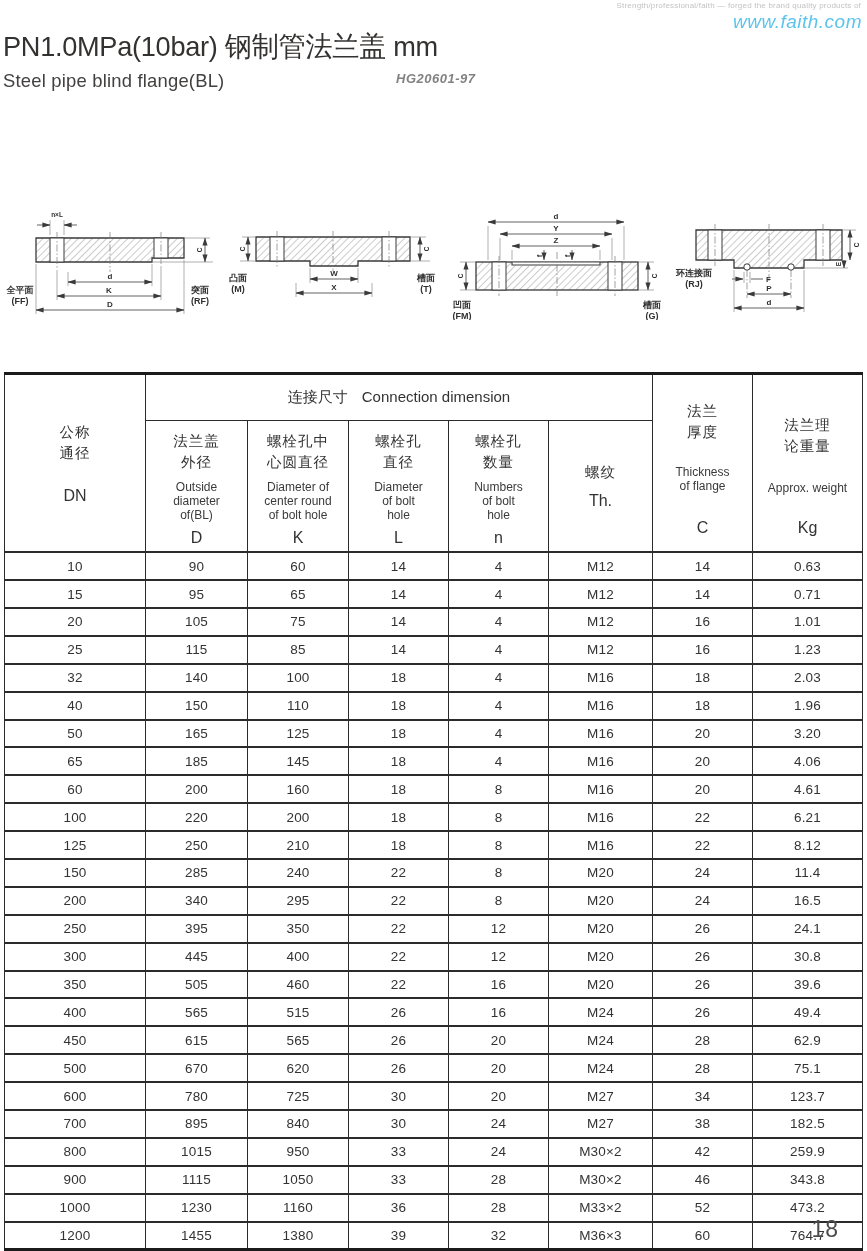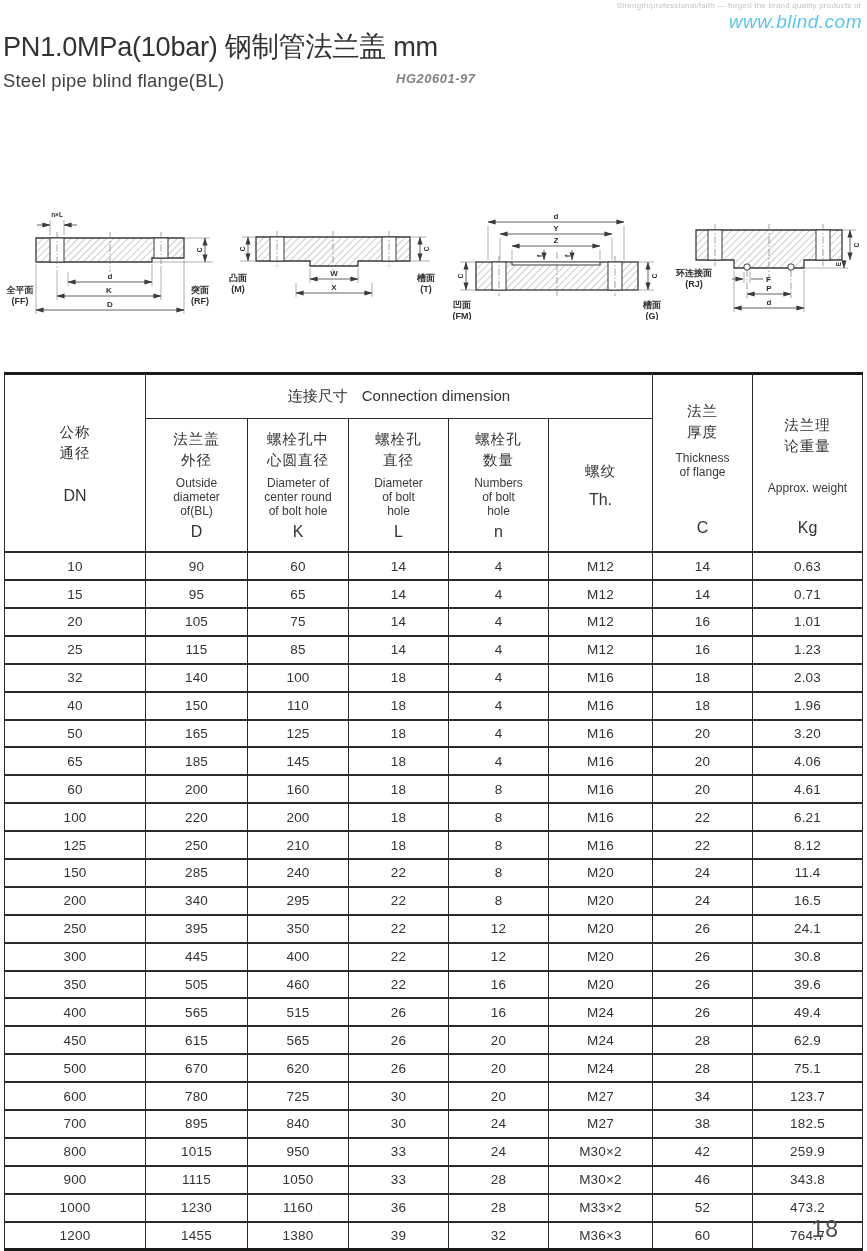--- a/index.html
+++ b/index.html
@@ -59,24 +59,24 @@
   }
   .tbl thead tr.group-row th{height:40px;}
   .tbl thead tr.sub-row th{height:103px;border-bottom:2px solid #2b2b2b;}
   .group-cell{font-size:15px;}
   .group-cell .en{margin-left:14px;font-size:15px;}
   .pre{white-space:pre-line;}
   .hcol{display:flex;flex-direction:column;align-items:center;height:100%;box-sizing:border-box;}
   .hcol .cn{font-size:14.5px;line-height:1.45;letter-spacing:1px;}
   .hcol .en{font-size:12px;line-height:1.18;color:#3a3a3a;letter-spacing:0;}
   .hcol .sym{font-size:16px;}
-  .sub-col{justify-content:space-between;padding:10px 2px 10px;}
+  .sub-col{justify-content:space-between;padding:10px 2px 4px;}
   .dn-col{justify-content:center;gap:23px;padding:4px 0;}
   .th-col{justify-content:center;gap:9px;}
-  .c-col{justify-content:flex-start;padding-top:26px;gap:8px;}
+  .c-col{justify-content:flex-start;padding-top:26px;gap:22px;}
   .c-col .sym,.kg-col .sym{margin-top:auto;margin-bottom:14px;}
   .kg-col{justify-content:flex-start;padding-top:40px;gap:24px;}
   
   .pagenum{
     position:absolute;top:1216px;right:28px;font-size:23px;color:#4c4c4c;
     letter-spacing:1px;
   }
 </style>
 </head>
 <body>
@@ -88,21 +88,21 @@
       <pattern id="hatch" patternUnits="userSpaceOnUse" width="5" height="5" patternTransform="rotate(45)">
         <line x1="0" y1="0" x2="0" y2="5" stroke="#979797" stroke-width="1"></line>
       </pattern>
       <marker id="arr" viewBox="0 0 10 10" refX="9.5" refY="5" markerWidth="8" markerHeight="8" orient="auto-start-reverse" markerUnits="userSpaceOnUse">
         <path d="M0,1.8 L10,5 L0,8.2 Z" fill="#3a3a3a"></path>
       </marker>
     </defs>
   </svg>
 
   <div class="tagline">Strength/professional/faith — forged the brand quality products of</div>
-  <div class="website">www.blind.com</div>
+  <div class="website">www.faith.com</div>
   <div class="title">PN1.0MPa(10bar) 钢制管法兰盖  mm</div>
   <div class="subtitle">Steel pipe blind flange(BL)</div>
   <div class="standard">HG20601-97</div>
 
   <svg class="diag" style="left:6px;top:204px" width="212" height="112" viewBox="0 0 212 112">
     <path class="body-o" d="M30,34 H178 V54 H146 V58 H30 Z"></path>
     <rect class="hole" x="44" y="34" width="14" height="24"></rect>
     <rect class="hole" x="148" y="34" width="14" height="20"></rect>
     <line class="cl" x1="51" y1="28" x2="51" y2="64"></line>
     <line class="cl" x1="155" y1="28" x2="155" y2="60"></line>

